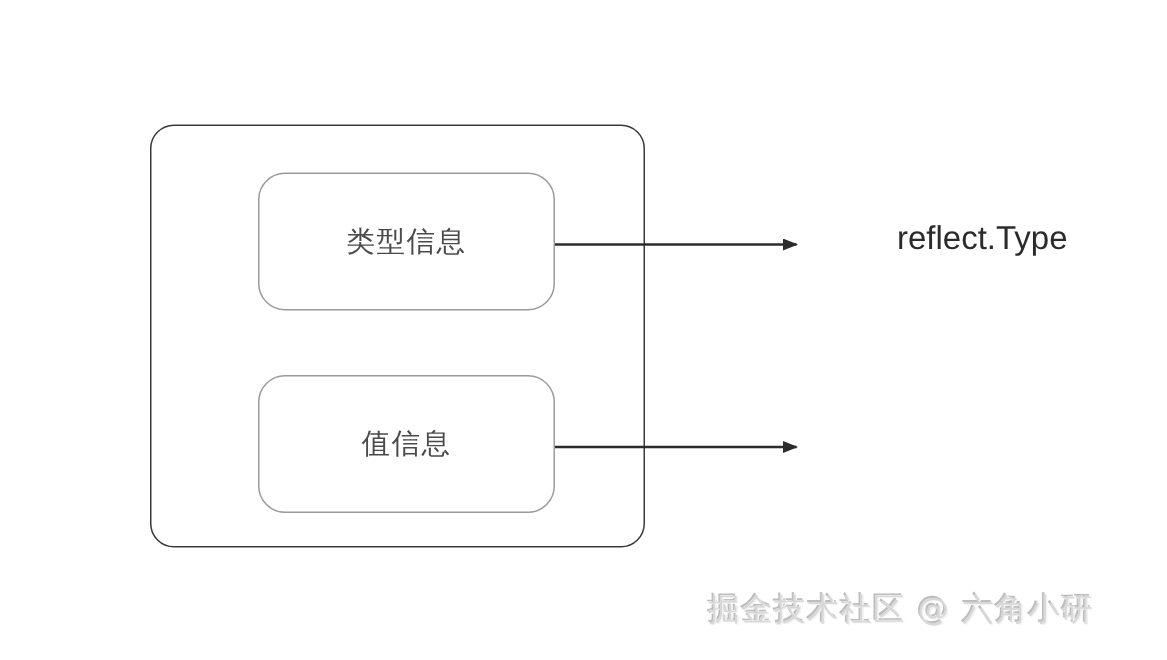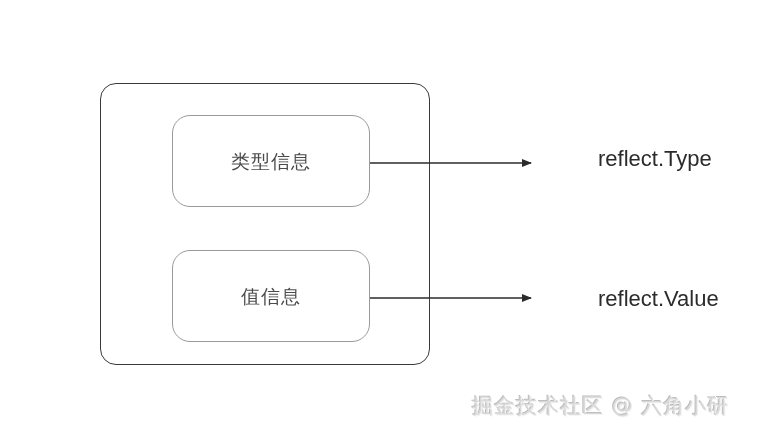--- a/index.html
+++ b/index.html
@@ -116,17 +116,16 @@
       <marker id="arrowhead" markerWidth="10" markerHeight="8" refX="9" refY="4" orient="auto" markerUnits="userSpaceOnUse">
         <path d="M0,0 L10,4 L0,8 z" fill="#2b2b2b"></path>
       </marker>
     </defs>
     <line x1="370" y1="163" x2="531" y2="163" stroke="#2b2b2b" stroke-width="1.6" marker-end="url(#arrowhead)"></line>
     <line x1="370" y1="298" x2="531" y2="298" stroke="#2b2b2b" stroke-width="1.6" marker-end="url(#arrowhead)"></line>
   </svg>
 
   <div class="side-label type-label">reflect.Type</div>
 
-  <div class="side-label value-label">reflect.Value</div>
 
   <div class="watermark">掘金技术社区 @ 六角小研</div>
 
 </div>
 
 </body></html>

